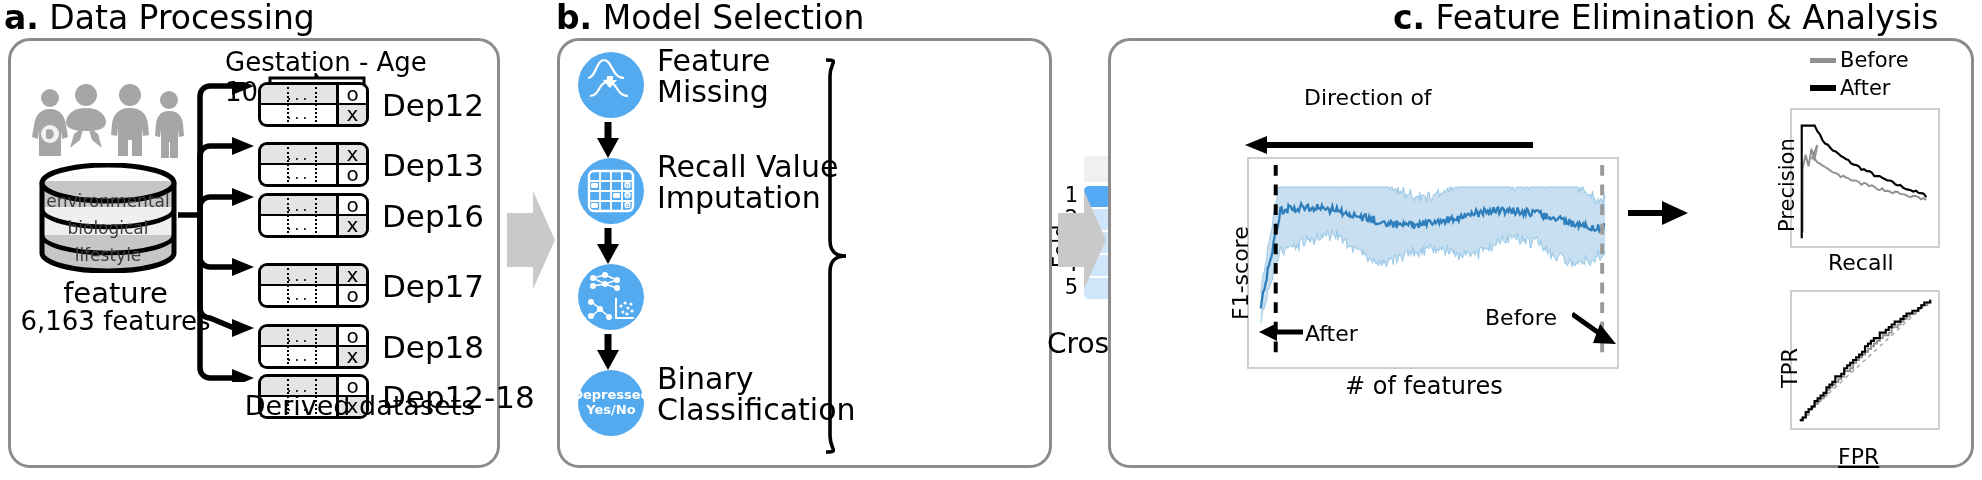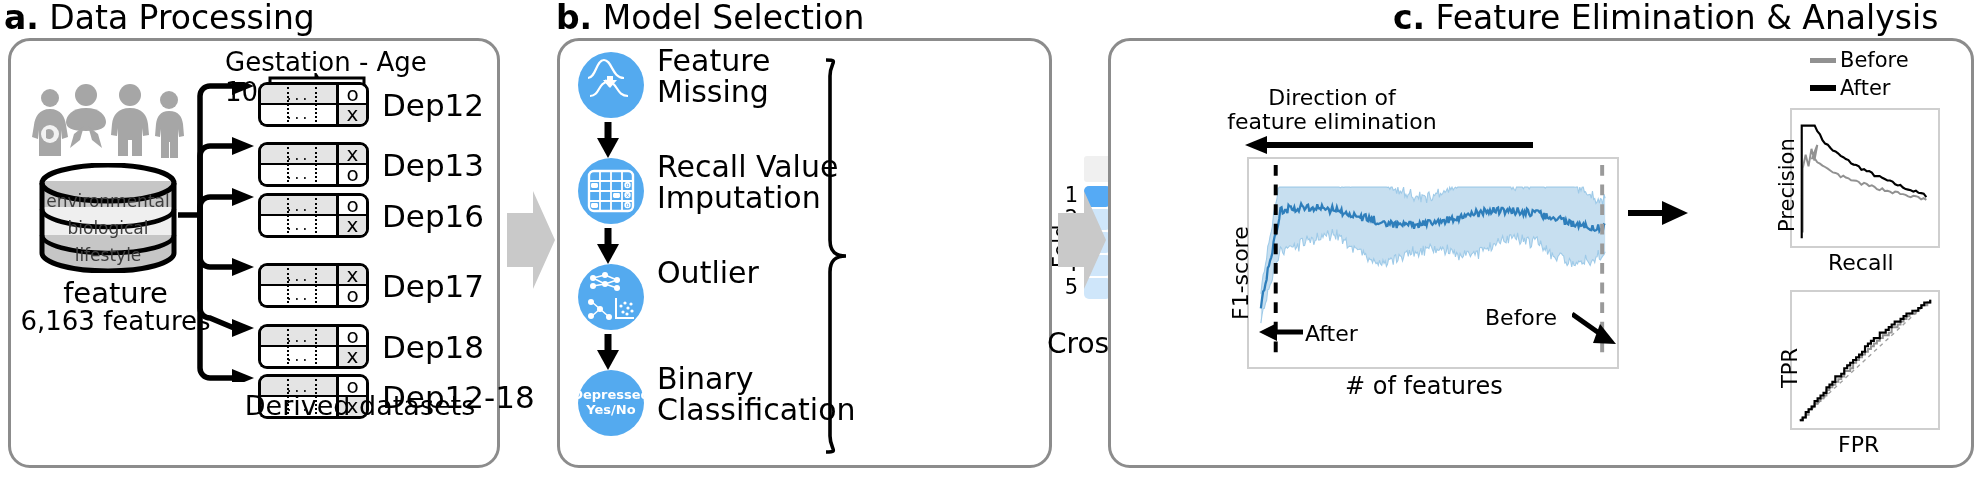--- a/index.html
+++ b/index.html
@@ -357,21 +357,20 @@
         <circle cx="47" cy="39" r="1.6"></circle>
       <circle cx="50" cy="44" r="1.6"></circle>
         <circle cx="45" cy="48" r="1.6"></circle>
       <circle cx="53" cy="40" r="1.6"></circle>
         <circle cx="49" cy="50" r="1.6"></circle>
       <circle cx="54" cy="47" r="1.6"></circle>
     </g>
   </svg>
 </div>
 <div class="steptext" style="left:657px;top:258px;">
-  <div>Outlier</div>
 </div>
 <svg class="dnarrow" style="top:334px;" height="36" width="22">
   <path d="M11 0 L11 18" stroke="#000" stroke-width="7"></path>
     <path d="M0 16 L22 16 L11 36 Z" fill="#000"></path>
 </svg>
 
 <div class="stepcirc" style="left:578px;top:370px;">
   <div style="position:absolute;left:0;top:0;width:100%;height:100%;display:flex;flex-direction:column;
               align-items:center;justify-content:center;color:#fff;font-weight:bold;font-size:13px;line-height:1.15;">
     <span>Depressed</span>
@@ -451,23 +450,22 @@
   <div>5-fold</div>
   <div>Cross Validation</div>
 </div>
 
 <svg class="chevron" style="left:1056px;top:185px;" width="52" height="110">
   <path d="M2 28 L28 28 L28 6 L50 55 L28 104 L28 82 L2 82 Z" fill="#c9c9c9"></path>
 </svg>
 
 <div class="panel" id="panelC"></div>
 
-<div class="annot" style="left:1212px;top:86px;text-align:center;width:240px;line-height:1.1;">
+<div class="annot" style="left:1304px;top:86px;width:240px;line-height:1.1;">
   <div>Direction of</div>
-  <div>feature elimination</div>
 </div>
 <svg class="abs" style="left:1245px;top:136px;" width="290" height="18">
   <path d="M18 9 L288 9" stroke="#000" stroke-width="6"></path>
   <path d="M22 0 L0 9 L22 18 Z" fill="#000"></path>
 </svg>
 
 <div class="subplot" id="f1Box" style="left:1247px;top:157px;width:372px;height:212px;">
   <svg viewBox="0 0 372 212" width="100%" height="100%" preserveAspectRatio="none">
     <polygon id="f1band" fill="#c7dff0" stroke="none" points="12.0,137.4 13.2,126.3 14.3,117.8 15.5,114.9 16.7,107.2 17.8,101.9 19.0,88.7 20.1,85.7 21.3,78.8 22.5,74.3 23.6,68.8 24.8,56.1 26.0,48.7 27.1,45.6 28.3,40.5 29.5,30.3 30.6,28.7 31.8,28.7 32.9,28.7 34.1,28.7 35.3,28.7 36.4,28.7 37.6,28.7 38.8,28.7 39.9,28.7 41.1,28.7 42.3,28.7 43.4,28.7 44.6,28.7 45.8,28.7 46.9,28.7 48.1,28.7 49.2,28.7 50.4,28.7 51.6,28.7 52.7,28.7 53.9,28.7 55.1,28.7 56.2,28.7 57.4,28.7 58.6,28.7 59.7,28.7 60.9,28.7 62.0,28.7 63.2,28.7 64.4,28.7 65.5,28.7 66.7,28.7 67.9,28.7 69.0,28.7 70.2,28.7 71.4,28.7 72.5,28.7 73.7,28.7 74.8,28.7 76.0,28.7 77.2,28.7 78.3,28.7 79.5,28.7 80.7,28.7 81.8,28.7 83.0,28.7 84.2,28.7 85.3,28.7 86.5,28.7 87.7,28.7 88.8,28.7 90.0,28.7 91.1,28.7 92.3,29.5 93.5,28.7 94.6,28.7 95.8,28.9 97.0,28.7 98.1,28.7 99.3,28.7 100.5,28.7 101.6,28.7 102.8,28.9 103.9,28.7 105.1,28.7 106.3,28.7 107.4,28.7 108.6,28.7 109.8,28.7 110.9,28.7 112.1,28.7 113.3,28.7 114.4,28.7 115.6,28.7 116.7,28.7 117.9,28.7 119.1,28.7 120.2,28.7 121.4,28.7 122.6,28.7 123.7,28.7 124.9,28.7 126.1,28.7 127.2,28.7 128.4,28.7 129.6,28.7 130.7,28.7 131.9,28.7 133.0,28.7 134.2,28.7 135.4,28.7 136.5,28.7 137.7,28.7 138.9,28.7 140.0,28.9 141.2,28.7 142.4,30.9 143.5,28.7 144.7,28.7 145.8,31.9 147.0,31.4 148.2,30.4 149.3,35.2 150.5,28.7 151.7,35.9 152.8,32.7 154.0,34.7 155.2,32.3 156.3,28.7 157.5,38.6 158.6,35.9 159.8,39.3 161.0,36.0 162.1,35.5 163.3,30.7 164.5,38.7 165.6,39.3 166.8,42.9 168.0,39.6 169.1,37.7 170.3,37.9 171.5,40.6 172.6,33.5 173.8,44.0 174.9,36.5 176.1,36.9 177.3,37.3 178.4,38.4 179.6,44.8 180.8,34.8 181.9,33.6 183.1,38.9 184.3,42.4 185.4,41.8 186.6,36.3 187.7,37.4 188.9,34.8 190.1,35.1 191.2,30.4 192.4,39.1 193.6,35.1 194.7,36.6 195.9,34.9 197.1,32.2 198.2,34.1 199.4,32.3 200.5,30.1 201.7,34.2 202.9,28.7 204.0,31.2 205.2,28.7 206.4,31.7 207.5,29.8 208.7,28.7 209.9,29.8 211.0,28.7 212.2,28.7 213.4,28.7 214.5,28.7 215.7,28.7 216.8,28.7 218.0,28.7 219.2,28.7 220.3,28.7 221.5,28.7 222.7,28.7 223.8,28.7 225.0,28.7 226.2,28.7 227.3,28.7 228.5,28.7 229.6,28.7 230.8,28.7 232.0,28.7 233.1,28.7 234.3,28.7 235.5,28.7 236.6,28.7 237.8,28.7 239.0,28.7 240.1,28.7 241.3,28.7 242.4,28.7 243.6,28.7 244.8,28.7 245.9,28.7 247.1,28.7 248.3,28.7 249.4,28.7 250.6,28.7 251.8,28.7 252.9,28.7 254.1,28.7 255.3,28.7 256.4,28.7 257.6,28.7 258.7,28.7 259.9,28.7 261.1,28.7 262.2,28.7 263.4,28.7 264.6,28.7 265.7,31.0 266.9,28.7 268.1,31.1 269.2,32.2 270.4,28.7 271.5,28.7 272.7,28.7 273.9,28.7 275.0,28.7 276.2,28.7 277.4,30.4 278.5,28.7 279.7,28.7 280.9,28.7 282.0,28.7 283.2,30.7 284.3,28.7 285.5,28.7 286.7,28.7 287.8,28.7 289.0,28.7 290.2,28.7 291.3,28.7 292.5,28.7 293.7,28.7 294.8,28.7 296.0,28.7 297.2,28.7 298.3,28.7 299.5,29.8 300.6,28.7 301.8,28.7 303.0,28.7 304.1,28.7 305.3,28.7 306.5,28.7 307.6,28.7 308.8,28.7 310.0,28.7 311.1,28.7 312.3,28.7 313.4,28.7 314.6,28.7 315.8,28.7 316.9,28.7 318.1,28.7 319.3,28.7 320.4,28.7 321.6,28.7 322.8,28.7 323.9,28.7 325.1,28.7 326.2,28.7 327.4,28.7 328.6,28.7 329.7,28.8 330.9,28.7 332.1,28.7 333.2,35.0 334.4,28.7 335.6,32.5 336.7,28.8 337.9,28.7 339.1,33.8 340.2,33.3 341.4,36.1 342.5,36.9 343.7,36.3 344.9,36.0 346.0,40.0 347.2,32.7 348.4,41.3 349.5,40.3 350.7,45.3 351.9,43.7 353.0,40.5 354.2,45.0 355.3,40.4 356.5,41.2 357.7,47.6 358.8,35.9 360.0,40.0 360.0,94.6 358.8,97.5 357.7,98.7 356.5,100.5 355.3,102.8 354.2,102.0 353.0,92.9 351.9,99.7 350.7,99.8 349.5,105.7 348.4,103.1 347.2,102.6 346.0,105.1 344.9,108.5 343.7,106.3 342.5,104.2 341.4,102.8 340.2,97.6 339.1,107.1 337.9,105.9 336.7,107.0 335.6,103.9 334.4,104.8 333.2,104.0 332.1,107.0 330.9,105.4 329.7,108.7 328.6,108.4 327.4,104.2 326.2,109.9 325.1,103.5 323.9,101.4 322.8,106.8 321.6,108.6 320.4,105.2 319.3,106.0 318.1,98.7 316.9,98.0 315.8,96.3 314.6,95.7 313.4,97.9 312.3,99.2 311.1,104.0 310.0,101.9 308.8,99.9 307.6,99.2 306.5,95.1 305.3,102.2 304.1,92.3 303.0,94.1 301.8,97.3 300.6,88.0 299.5,93.1 298.3,90.7 297.2,93.5 296.0,88.2 294.8,83.3 293.7,88.2 292.5,87.2 291.3,79.4 290.2,79.9 289.0,81.8 287.8,79.2 286.7,81.6 285.5,89.5 284.3,90.6 283.2,81.8 282.0,79.6 280.9,80.2 279.7,87.1 278.5,80.4 277.4,84.4 276.2,77.0 275.0,85.0 273.9,87.0 272.7,82.3 271.5,75.3 270.4,82.2 269.2,81.1 268.1,77.0 266.9,78.9 265.7,80.9 264.6,77.1 263.4,77.4 262.2,85.8 261.1,78.2 259.9,85.5 258.7,84.6 257.6,83.7 256.4,78.3 255.3,81.6 254.1,86.4 252.9,85.2 251.8,80.6 250.6,85.5 249.4,88.2 248.3,86.2 247.1,86.6 245.9,91.7 244.8,93.6 243.6,84.9 242.4,93.8 241.3,90.7 240.1,91.7 239.0,91.5 237.8,90.3 236.6,93.8 235.5,90.3 234.3,90.1 233.1,90.8 232.0,101.9 230.8,93.7 229.6,93.9 228.5,97.9 227.3,94.2 226.2,95.9 225.0,97.0 223.8,99.6 222.7,96.7 221.5,94.0 220.3,94.1 219.2,98.4 218.0,93.2 216.8,98.9 215.7,100.6 214.5,98.7 213.4,96.4 212.2,103.1 211.0,97.0 209.9,95.2 208.7,99.7 207.5,93.2 206.4,96.1 205.2,92.3 204.0,91.1 202.9,96.5 201.7,96.4 200.5,87.2 199.4,94.5 198.2,97.7 197.1,92.1 195.9,89.7 194.7,92.5 193.6,89.9 192.4,92.8 191.2,93.2 190.1,91.9 188.9,95.8 187.7,88.8 186.6,95.2 185.4,92.2 184.3,89.1 183.1,86.8 181.9,91.2 180.8,90.2 179.6,90.8 178.4,89.4 177.3,98.6 176.1,88.6 174.9,98.0 173.8,90.9 172.6,95.4 171.5,99.6 170.3,94.9 169.1,95.9 168.0,94.1 166.8,99.4 165.6,88.9 164.5,96.7 163.3,97.6 162.1,92.9 161.0,99.2 159.8,93.3 158.6,94.8 157.5,95.0 156.3,100.2 155.2,103.9 154.0,99.4 152.8,98.7 151.7,97.2 150.5,103.6 149.3,105.5 148.2,97.5 147.0,98.4 145.8,107.8 144.7,102.1 143.5,100.7 142.4,102.3 141.2,101.6 140.0,107.4 138.9,109.5 137.7,103.7 136.5,106.5 135.4,102.9 134.2,108.3 133.0,107.0 131.9,103.2 130.7,108.5 129.6,105.6 128.4,106.7 127.2,104.2 126.1,101.6 124.9,105.9 123.7,102.6 122.6,102.6 121.4,101.1 120.2,104.6 119.1,100.7 117.9,96.3 116.7,97.3 115.6,93.4 114.4,98.3 113.3,92.0 112.1,91.9 110.9,92.2 109.8,92.4 108.6,90.8 107.4,90.4 106.3,88.6 105.1,95.5 103.9,88.8 102.8,89.2 101.6,88.8 100.5,89.6 99.3,90.8 98.1,80.8 97.0,82.9 95.8,82.2 94.6,86.6 93.5,78.1 92.3,78.8 91.1,77.1 90.0,82.9 88.8,71.9 87.7,82.0 86.5,77.4 85.3,77.4 84.2,71.5 83.0,78.5 81.8,83.6 80.7,77.4 79.5,72.7 78.3,78.6 77.2,77.3 76.0,75.8 74.8,80.0 73.7,76.9 72.5,82.1 71.4,82.6 70.2,82.6 69.0,75.2 67.9,82.6 66.7,83.1 65.5,87.4 64.4,80.6 63.2,79.9 62.0,85.6 60.9,81.3 59.7,82.4 58.6,78.2 57.4,83.8 56.2,88.1 55.1,88.3 53.9,80.8 52.7,81.0 51.6,82.3 50.4,94.3 49.2,86.0 48.1,90.1 46.9,92.1 45.8,86.3 44.6,89.7 43.4,89.7 42.3,88.6 41.1,88.4 39.9,89.8 38.8,90.9 37.6,89.3 36.4,91.4 35.3,97.6 34.1,95.5 32.9,90.9 31.8,89.7 30.6,97.0 29.5,103.7 28.3,104.6 27.1,107.2 26.0,107.9 24.8,112.9 23.6,123.1 22.5,126.2 21.3,128.2 20.1,132.7 19.0,133.2 17.8,144.0 16.7,146.8 15.5,152.1 14.3,152.5 13.2,158.6 12.0,167.3"></polygon>
     <polyline id="f1upper" fill="none" stroke="#9ecae8" stroke-width="1.1" points="12.0,137.4 13.2,126.3 14.3,117.8 15.5,114.9 16.7,107.2 17.8,101.9 19.0,88.7 20.1,85.7 21.3,78.8 22.5,74.3 23.6,68.8 24.8,56.1 26.0,48.7 27.1,45.6 28.3,40.5 29.5,30.3 30.6,28.7 31.8,28.7 32.9,28.7 34.1,28.7 35.3,28.7 36.4,28.7 37.6,28.7 38.8,28.7 39.9,28.7 41.1,28.7 42.3,28.7 43.4,28.7 44.6,28.7 45.8,28.7 46.9,28.7 48.1,28.7 49.2,28.7 50.4,28.7 51.6,28.7 52.7,28.7 53.9,28.7 55.1,28.7 56.2,28.7 57.4,28.7 58.6,28.7 59.7,28.7 60.9,28.7 62.0,28.7 63.2,28.7 64.4,28.7 65.5,28.7 66.7,28.7 67.9,28.7 69.0,28.7 70.2,28.7 71.4,28.7 72.5,28.7 73.7,28.7 74.8,28.7 76.0,28.7 77.2,28.7 78.3,28.7 79.5,28.7 80.7,28.7 81.8,28.7 83.0,28.7 84.2,28.7 85.3,28.7 86.5,28.7 87.7,28.7 88.8,28.7 90.0,28.7 91.1,28.7 92.3,29.5 93.5,28.7 94.6,28.7 95.8,28.9 97.0,28.7 98.1,28.7 99.3,28.7 100.5,28.7 101.6,28.7 102.8,28.9 103.9,28.7 105.1,28.7 106.3,28.7 107.4,28.7 108.6,28.7 109.8,28.7 110.9,28.7 112.1,28.7 113.3,28.7 114.4,28.7 115.6,28.7 116.7,28.7 117.9,28.7 119.1,28.7 120.2,28.7 121.4,28.7 122.6,28.7 123.7,28.7 124.9,28.7 126.1,28.7 127.2,28.7 128.4,28.7 129.6,28.7 130.7,28.7 131.9,28.7 133.0,28.7 134.2,28.7 135.4,28.7 136.5,28.7 137.7,28.7 138.9,28.7 140.0,28.9 141.2,28.7 142.4,30.9 143.5,28.7 144.7,28.7 145.8,31.9 147.0,31.4 148.2,30.4 149.3,35.2 150.5,28.7 151.7,35.9 152.8,32.7 154.0,34.7 155.2,32.3 156.3,28.7 157.5,38.6 158.6,35.9 159.8,39.3 161.0,36.0 162.1,35.5 163.3,30.7 164.5,38.7 165.6,39.3 166.8,42.9 168.0,39.6 169.1,37.7 170.3,37.9 171.5,40.6 172.6,33.5 173.8,44.0 174.9,36.5 176.1,36.9 177.3,37.3 178.4,38.4 179.6,44.8 180.8,34.8 181.9,33.6 183.1,38.9 184.3,42.4 185.4,41.8 186.6,36.3 187.7,37.4 188.9,34.8 190.1,35.1 191.2,30.4 192.4,39.1 193.6,35.1 194.7,36.6 195.9,34.9 197.1,32.2 198.2,34.1 199.4,32.3 200.5,30.1 201.7,34.2 202.9,28.7 204.0,31.2 205.2,28.7 206.4,31.7 207.5,29.8 208.7,28.7 209.9,29.8 211.0,28.7 212.2,28.7 213.4,28.7 214.5,28.7 215.7,28.7 216.8,28.7 218.0,28.7 219.2,28.7 220.3,28.7 221.5,28.7 222.7,28.7 223.8,28.7 225.0,28.7 226.2,28.7 227.3,28.7 228.5,28.7 229.6,28.7 230.8,28.7 232.0,28.7 233.1,28.7 234.3,28.7 235.5,28.7 236.6,28.7 237.8,28.7 239.0,28.7 240.1,28.7 241.3,28.7 242.4,28.7 243.6,28.7 244.8,28.7 245.9,28.7 247.1,28.7 248.3,28.7 249.4,28.7 250.6,28.7 251.8,28.7 252.9,28.7 254.1,28.7 255.3,28.7 256.4,28.7 257.6,28.7 258.7,28.7 259.9,28.7 261.1,28.7 262.2,28.7 263.4,28.7 264.6,28.7 265.7,31.0 266.9,28.7 268.1,31.1 269.2,32.2 270.4,28.7 271.5,28.7 272.7,28.7 273.9,28.7 275.0,28.7 276.2,28.7 277.4,30.4 278.5,28.7 279.7,28.7 280.9,28.7 282.0,28.7 283.2,30.7 284.3,28.7 285.5,28.7 286.7,28.7 287.8,28.7 289.0,28.7 290.2,28.7 291.3,28.7 292.5,28.7 293.7,28.7 294.8,28.7 296.0,28.7 297.2,28.7 298.3,28.7 299.5,29.8 300.6,28.7 301.8,28.7 303.0,28.7 304.1,28.7 305.3,28.7 306.5,28.7 307.6,28.7 308.8,28.7 310.0,28.7 311.1,28.7 312.3,28.7 313.4,28.7 314.6,28.7 315.8,28.7 316.9,28.7 318.1,28.7 319.3,28.7 320.4,28.7 321.6,28.7 322.8,28.7 323.9,28.7 325.1,28.7 326.2,28.7 327.4,28.7 328.6,28.7 329.7,28.8 330.9,28.7 332.1,28.7 333.2,35.0 334.4,28.7 335.6,32.5 336.7,28.8 337.9,28.7 339.1,33.8 340.2,33.3 341.4,36.1 342.5,36.9 343.7,36.3 344.9,36.0 346.0,40.0 347.2,32.7 348.4,41.3 349.5,40.3 350.7,45.3 351.9,43.7 353.0,40.5 354.2,45.0 355.3,40.4 356.5,41.2 357.7,47.6 358.8,35.9 360.0,40.0"></polyline>
@@ -515,20 +513,20 @@
 <div class="axlabel" style="left:1828px;top:250px;">Recall</div>
 
 <div class="subplot" id="rocBox" style="left:1790px;top:290px;width:150px;height:140px;">
   <svg viewBox="0 0 150 140" width="100%" height="100%" preserveAspectRatio="none">
     <line x1="8" y1="132" x2="142" y2="8" stroke="#a0a0a0" stroke-width="1.4" stroke-dasharray="4 4"></line>
     <polyline id="rocBefore" fill="none" stroke="#919191" stroke-width="2" points="8.0,132.0 11.0,132.0 11.0,129.2 14.1,129.2 14.1,126.4 17.1,126.4 17.1,120.7 20.2,120.7 20.2,117.9 23.2,117.9 23.2,115.1 26.3,115.1 26.3,112.3 29.3,112.3 29.3,109.5 32.4,109.5 32.4,106.6 35.4,106.6 35.4,101.0 38.5,101.0 38.5,98.2 41.5,98.2 41.5,95.4 44.5,95.4 44.5,92.5 47.6,92.5 47.6,89.7 50.6,89.7 50.6,86.9 53.7,86.9 53.7,81.3 56.7,81.3 56.7,81.3 59.8,81.3 59.8,78.5 62.8,78.5 62.8,72.8 65.9,72.8 65.9,70.0 68.9,70.0 68.9,67.2 72.0,67.2 72.0,64.4 75.0,64.4 75.0,61.5 78.0,61.5 78.0,58.7 81.1,58.7 81.1,55.9 84.1,55.9 84.1,53.1 87.2,53.1 87.2,50.3 90.2,50.3 90.2,47.5 93.3,47.5 93.3,44.6 96.3,44.6 96.3,44.6 99.4,44.6 99.4,41.8 102.4,41.8 102.4,36.2 105.5,36.2 105.5,36.2 108.5,36.2 108.5,33.4 111.5,33.4 111.5,30.5 114.6,30.5 114.6,27.7 117.6,27.7 117.6,24.9 120.7,24.9 120.7,22.1 123.7,22.1 123.7,22.1 126.8,22.1 126.8,19.3 129.8,19.3 129.8,16.5 132.9,16.5 132.9,13.6 135.9,13.6 135.9,13.6 139.0,13.6 139.0,10.8 142.0,10.8 142.0,8.0"></polyline>
     <polyline id="rocAfter" fill="none" stroke="#000000" stroke-width="2.2" points="8.0,132.0 11.0,132.0 11.0,129.2 14.1,129.2 14.1,123.5 17.1,123.5 17.1,120.7 20.2,120.7 20.2,117.9 23.2,117.9 23.2,112.3 26.3,112.3 26.3,109.5 29.3,109.5 29.3,106.6 32.4,106.6 32.4,103.8 35.4,103.8 35.4,98.2 38.5,98.2 38.5,95.4 41.5,95.4 41.5,92.5 44.5,92.5 44.5,86.9 47.6,86.9 47.6,86.9 50.6,86.9 50.6,84.1 53.7,84.1 53.7,78.5 56.7,78.5 56.7,75.6 59.8,75.6 59.8,72.8 62.8,72.8 62.8,70.0 65.9,70.0 65.9,67.2 68.9,67.2 68.9,64.4 72.0,64.4 72.0,61.5 75.0,61.5 75.0,55.9 78.0,55.9 78.0,53.1 81.1,53.1 81.1,50.3 84.1,50.3 84.1,47.5 87.2,47.5 87.2,47.5 90.2,47.5 90.2,41.8 93.3,41.8 93.3,41.8 96.3,41.8 96.3,39.0 99.4,39.0 99.4,36.2 102.4,36.2 102.4,33.4 105.5,33.4 105.5,30.5 108.5,30.5 108.5,30.5 111.5,30.5 111.5,27.7 114.6,27.7 114.6,24.9 117.6,24.9 117.6,22.1 120.7,22.1 120.7,22.1 123.7,22.1 123.7,19.3 126.8,19.3 126.8,19.3 129.8,19.3 129.8,16.5 132.9,16.5 132.9,13.6 135.9,13.6 135.9,10.8 139.0,10.8 139.0,10.8 142.0,10.8 142.0,8.0"></polyline>
   </svg>
 </div>
 <div class="axlabelV" style="left:1778px;top:388px;font-size:21px;">TPR</div>
-<div class="axlabel" style="left:1838px;top:432px;">FPR</div>
+<div class="axlabel" style="left:1838px;top:444px;text-decoration:underline;">FPR</div>
 
 <div class="deplabel" style="top: 87px;">Dep12</div>
 <div class="deplabel" style="top: 147px;">Dep13</div>
 <div class="deplabel" style="top: 198px;">Dep16</div>
 <div class="deplabel" style="top: 268px;">Dep17</div>
 <div class="deplabel" style="top: 329px;">Dep18</div>
 <div class="deplabel" style="top: 379px;">Dep12-18</div>
 
 </body></html>

